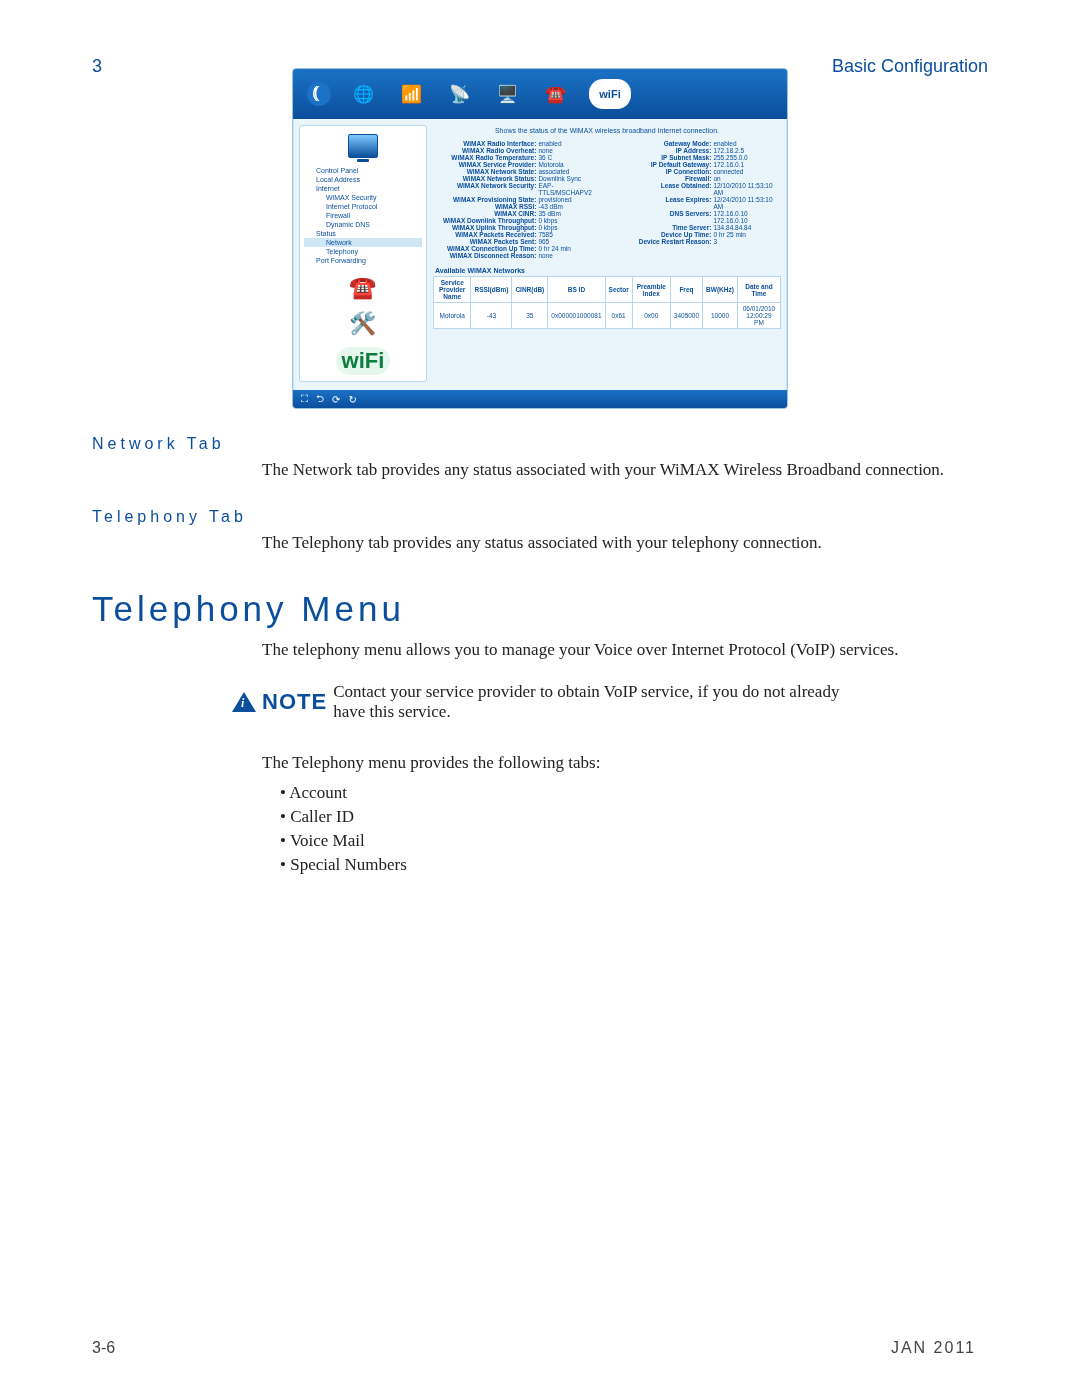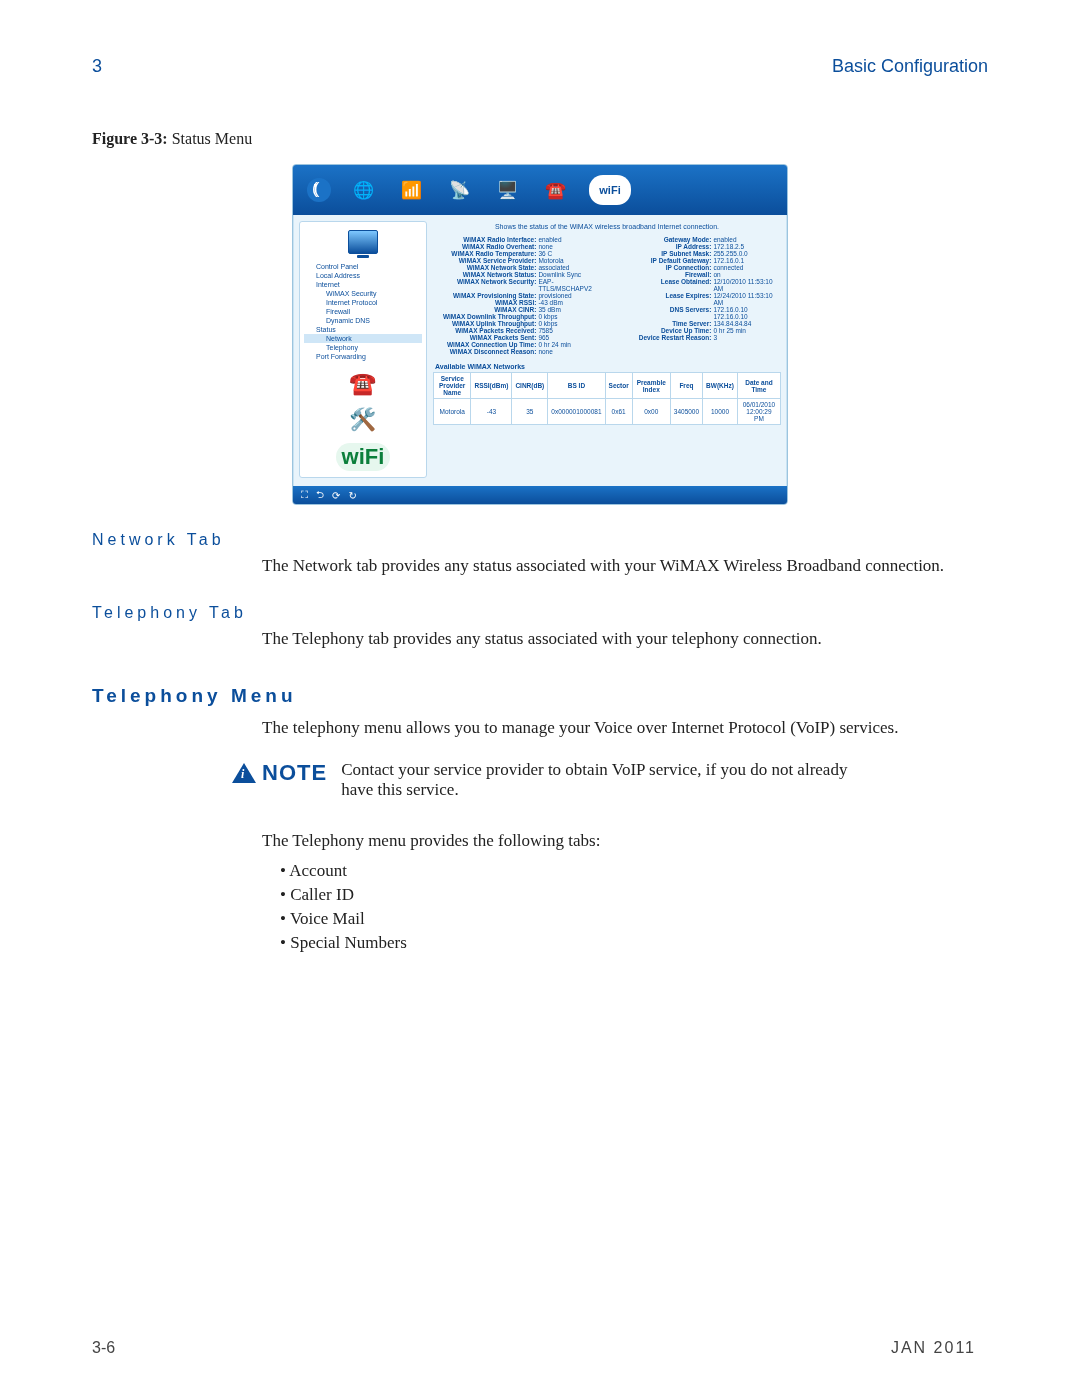--- a/index.html
+++ b/index.html
@@ -31,43 +31,39 @@
   .kvcol{flex:1}
   .kvrow{display:flex}
   .kvrow .k{font-weight:bold;text-align:right;flex:0 0 60%}
   .kvrow .v{flex:1;padding-left:2px}
   .tbl{width:100%;border-collapse:collapse;font-size:6.5px;color:#0b4e9b;background:#fff}
   .tbl th,.tbl td{border:1px solid #b9d7ec;padding:2px 3px;text-align:center}
   .tbl th{font-weight:bold}
   .avail{font-size:7px;color:#0b4e9b;font-weight:bold;padding:2px 0 2px 2px}
   .shot-foot{height:18px;background:linear-gradient(#1b72c6,#0b4e9b);display:flex;align-items:center;gap:8px;padding:0 8px;color:#fff;font-size:10px}
   h2.sec{font-family:Verdana,Arial,sans-serif;color:#0b4e9b;font-weight:normal;letter-spacing:4px;font-size:16px;margin:26px 0 6px 0}
-  h1.big{font-family:Verdana,Arial,sans-serif;color:#0b4e9b;font-weight:bold;letter-spacing:4px;font-size:19px;margin:34px 0 10px 0}
+  h1.big{font-family:Verdana,Arial,sans-serif;color:#0b4e9b;font-weight:normal;letter-spacing:4px;font-size:35px;margin:34px 0 10px 0}
   p.body{font-size:17px;line-height:1.35;margin:6px 0 0 170px}
-  .note-row{display:flex;align-items:flex-start;gap:14px;margin:20px 0 0 140px}
+  .note-row{display:flex;align-items:center;gap:6px;margin:20px 0 0 140px}
   .note-badge{display:flex;align-items:center;gap:6px;color:#0b4e9b;font-family:Arial;font-weight:bold;font-size:22px;letter-spacing:1px}
   .tri{width:0;height:0;border-left:12px solid transparent;border-right:12px solid transparent;border-bottom:20px solid #0b4e9b;position:relative}
   .tri::after{content:"i";position:absolute;left:-3px;top:4px;color:#fff;font-family:Georgia;font-size:12px;font-style:italic}
   ul.tabs{margin:6px 0 16px 188px;padding:0;font-size:17px}
   ul.tabs li{list-style:none;padding:2px 0}
   ul.tabs li::before{content:"•   "}
   .ftr-left{position:absolute;left:92px;bottom:40px;font-family:Arial;color:#444;font-size:16px}
   .ftr-right{position:absolute;right:104px;bottom:40px;font-family:Arial;color:#444;font-size:16px;letter-spacing:2px}
 </style>
 </head>
 <body>
 
 <div class="page">
   <div class="hdr-left">3</div>
   <div class="hdr-right">Basic Configuration</div>
 
-  <p class="fig-caption">
-    <b>Figure 3-3:</b>
-    <span>Status Menu</span>
-  </p>
 
   <div class="shot-wrap">
     <div class="shot">
       <div class="shot-top">
         <div class="logo"></div>
         <span class="ticon">🌐</span>
         <span class="ticon">📶</span>
         <span class="ticon">📡</span>
         <span class="ticon">🖥️</span>
         <span class="ticon">☎️</span>

